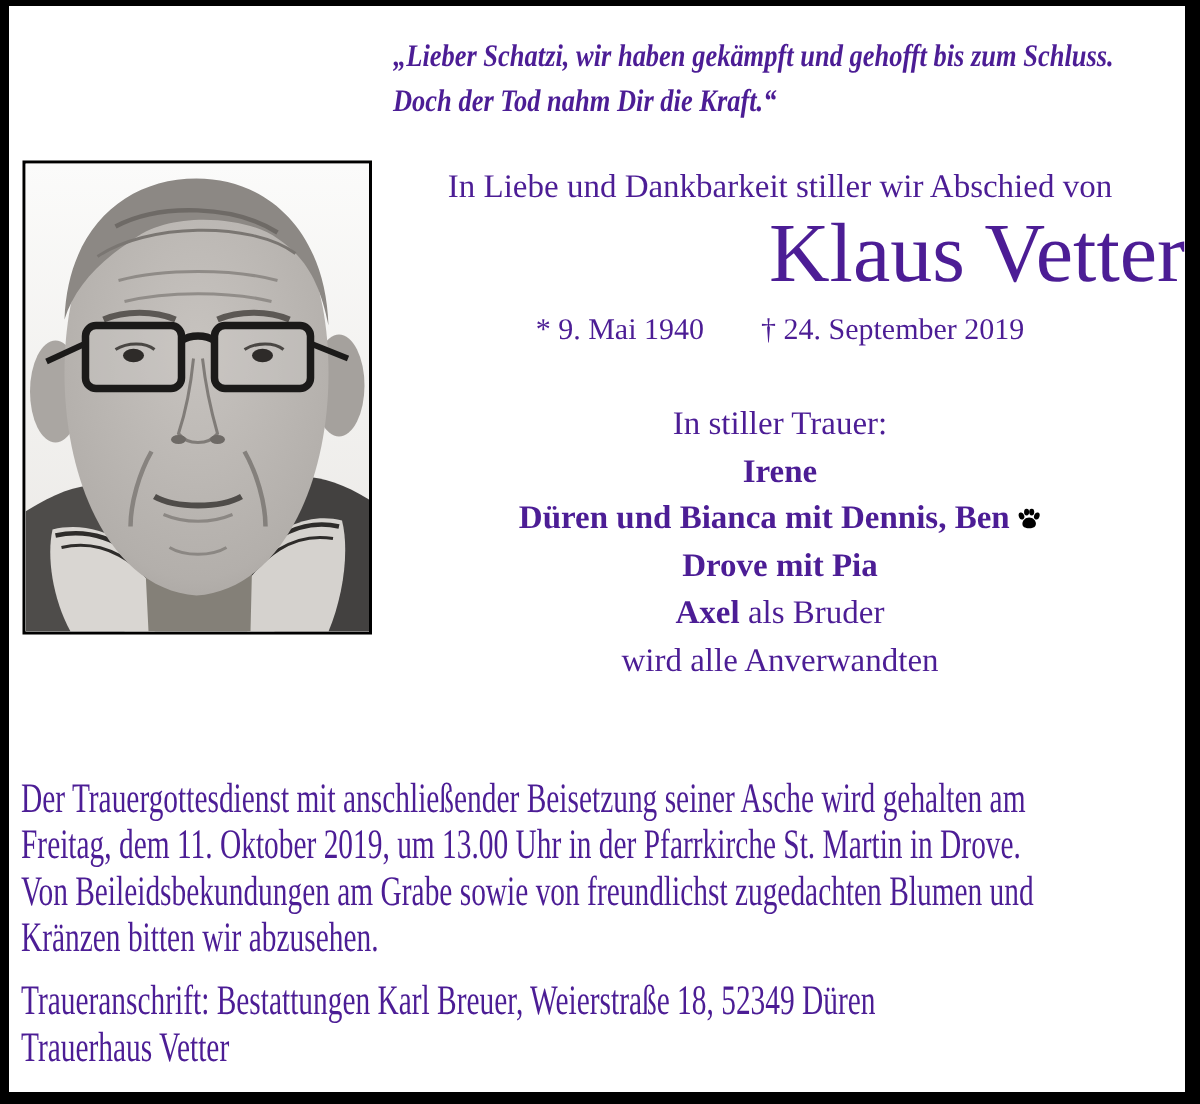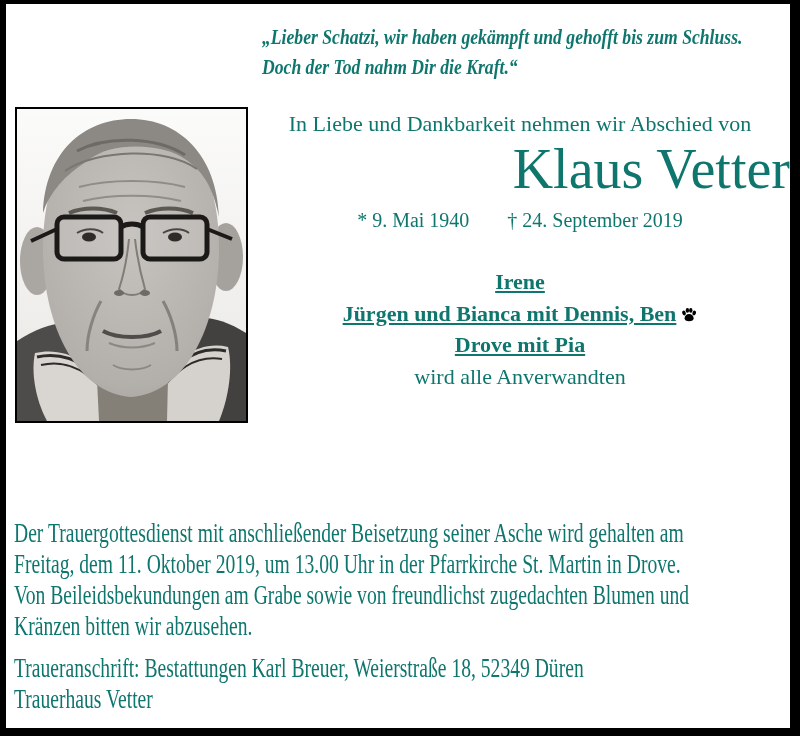--- a/index.html
+++ b/index.html
@@ -6,21 +6,21 @@
   .page {
     box-sizing: border-box;
     width: 800px; height: 736px;
     position: relative;
     background: #ffffff;
     border-style: solid;
     border-color: #000000;
     border-width: 4px 10px 8px 6px;
     overflow: hidden;
     font-family: "Liberation Serif", serif;
-    color: #0f766e;
+    color: #4c1d95;
   }
 
   
   .quote {
     position: absolute; left: 256px; top: 18px;
     font-style: italic; font-size: 21px; line-height: 30px;
     font-weight: 600;
     transform: scaleX(0.84); transform-origin: left top;
     white-space: nowrap;
   }
@@ -46,21 +46,21 @@
   .dates {
     position: absolute; left: 244px; top: 201px; width: 540px;
     text-align: center; font-size: 20px; line-height: 30px;
   }
   .dates .sep { display: inline-block; width: 38px; }
 
   .mourners {
     position: absolute; left: 244px; top: 262px; width: 540px;
     text-align: center; font-size: 22px; line-height: 31.5px;
   }
-  .mourners .b { font-weight: bold; text-decoration: underline; }
+  .mourners .b { font-weight: bold; }
   .paw { display: inline-block; width: 16px; height: 16px; margin-left: 5px; vertical-align: -2px; }
 
   
   .service {
     position: absolute; left: 8px; top: 513px;
     font-size: 28px; line-height: 31px;
   }
   .footerblock {
     position: absolute; left: 8px; top: 648px;
     font-size: 28px; line-height: 31px;
@@ -140,36 +140,38 @@
       <path d="M84,192 C76,206 70,226 70,242" stroke="#87837f" stroke-width="3" fill="none"></path>
       <path d="M146,192 C154,206 160,226 160,242" stroke="#84807c" stroke-width="3" fill="none"></path>
 
       <path d="M86,222 C100,230 130,230 144,222" stroke="#4f4c49" stroke-width="4" fill="none"></path>
       <path d="M92,234 C106,240 124,240 138,234" stroke="#8b8783" stroke-width="2" fill="none"></path>
 
       <path d="M96,256 C106,262 124,262 134,256" stroke="#8b8783" stroke-width="2" fill="none"></path>
     </svg>
   </div>
 
-  <div class="intro">In Liebe und Dankbarkeit nehmen wir Abschied von</div>
+  <div class="intro">In Liebe und Dankbarkeit stiller wir Abschied von</div>
   <div class="name">Klaus Vetter</div>
   <div class="dates">
     <span>* 9. Mai 1940</span><span class="sep"></span><span>† 24. September 2019</span>
   </div>
 
   <div class="mourners">
+    <div>In stiller Trauer:</div>
     <div><span class="b">Irene</span></div>
-    <div><span class="b">Jürgen und Bianca mit Dennis, Ben</span><svg class="paw" viewBox="0 0 16 16" xmlns="http://www.w3.org/2000/svg">
+    <div><span class="b">Düren und Bianca mit Dennis, Ben</span><svg class="paw" viewBox="0 0 16 16" xmlns="http://www.w3.org/2000/svg">
           <ellipse cx="3" cy="6" rx="1.8" ry="2.4" transform="rotate(-20 3 6)" fill="#000"></ellipse>
           <ellipse cx="6.4" cy="3.4" rx="1.7" ry="2.3" fill="#000"></ellipse>
           <ellipse cx="9.8" cy="3.4" rx="1.7" ry="2.3" fill="#000"></ellipse>
           <ellipse cx="13.2" cy="6" rx="1.8" ry="2.4" transform="rotate(20 13.2 6)" fill="#000"></ellipse>
           <path d="M8.1,7 C10.6,7 12.6,9 12.6,11.2 C12.6,13.2 11,14.2 8.1,14.2 C5.2,14.2 3.6,13.2 3.6,11.2 C3.6,9 5.6,7 8.1,7 Z" fill="#000"></path>
         </svg></div>
     <div><span class="b">Drove mit Pia</span></div>
+    <div><span class="b">Axel</span><span> als Bruder</span></div>
     <div><span>wird alle Anverwandten</span></div>
   </div>
 
   <div class="service">
     <div class="cond">Der Trauergottesdienst mit anschließender Beisetzung seiner Asche wird gehalten am</div>
     <div class="cond">Freitag, dem 11. Oktober 2019, um 13.00 Uhr in der Pfarrkirche St. Martin in Drove.</div>
     <div class="cond">Von Beileidsbekundungen am Grabe sowie von freundlichst zugedachten Blumen und</div>
     <div class="cond">Kränzen bitten wir abzusehen.</div>
   </div>
 

